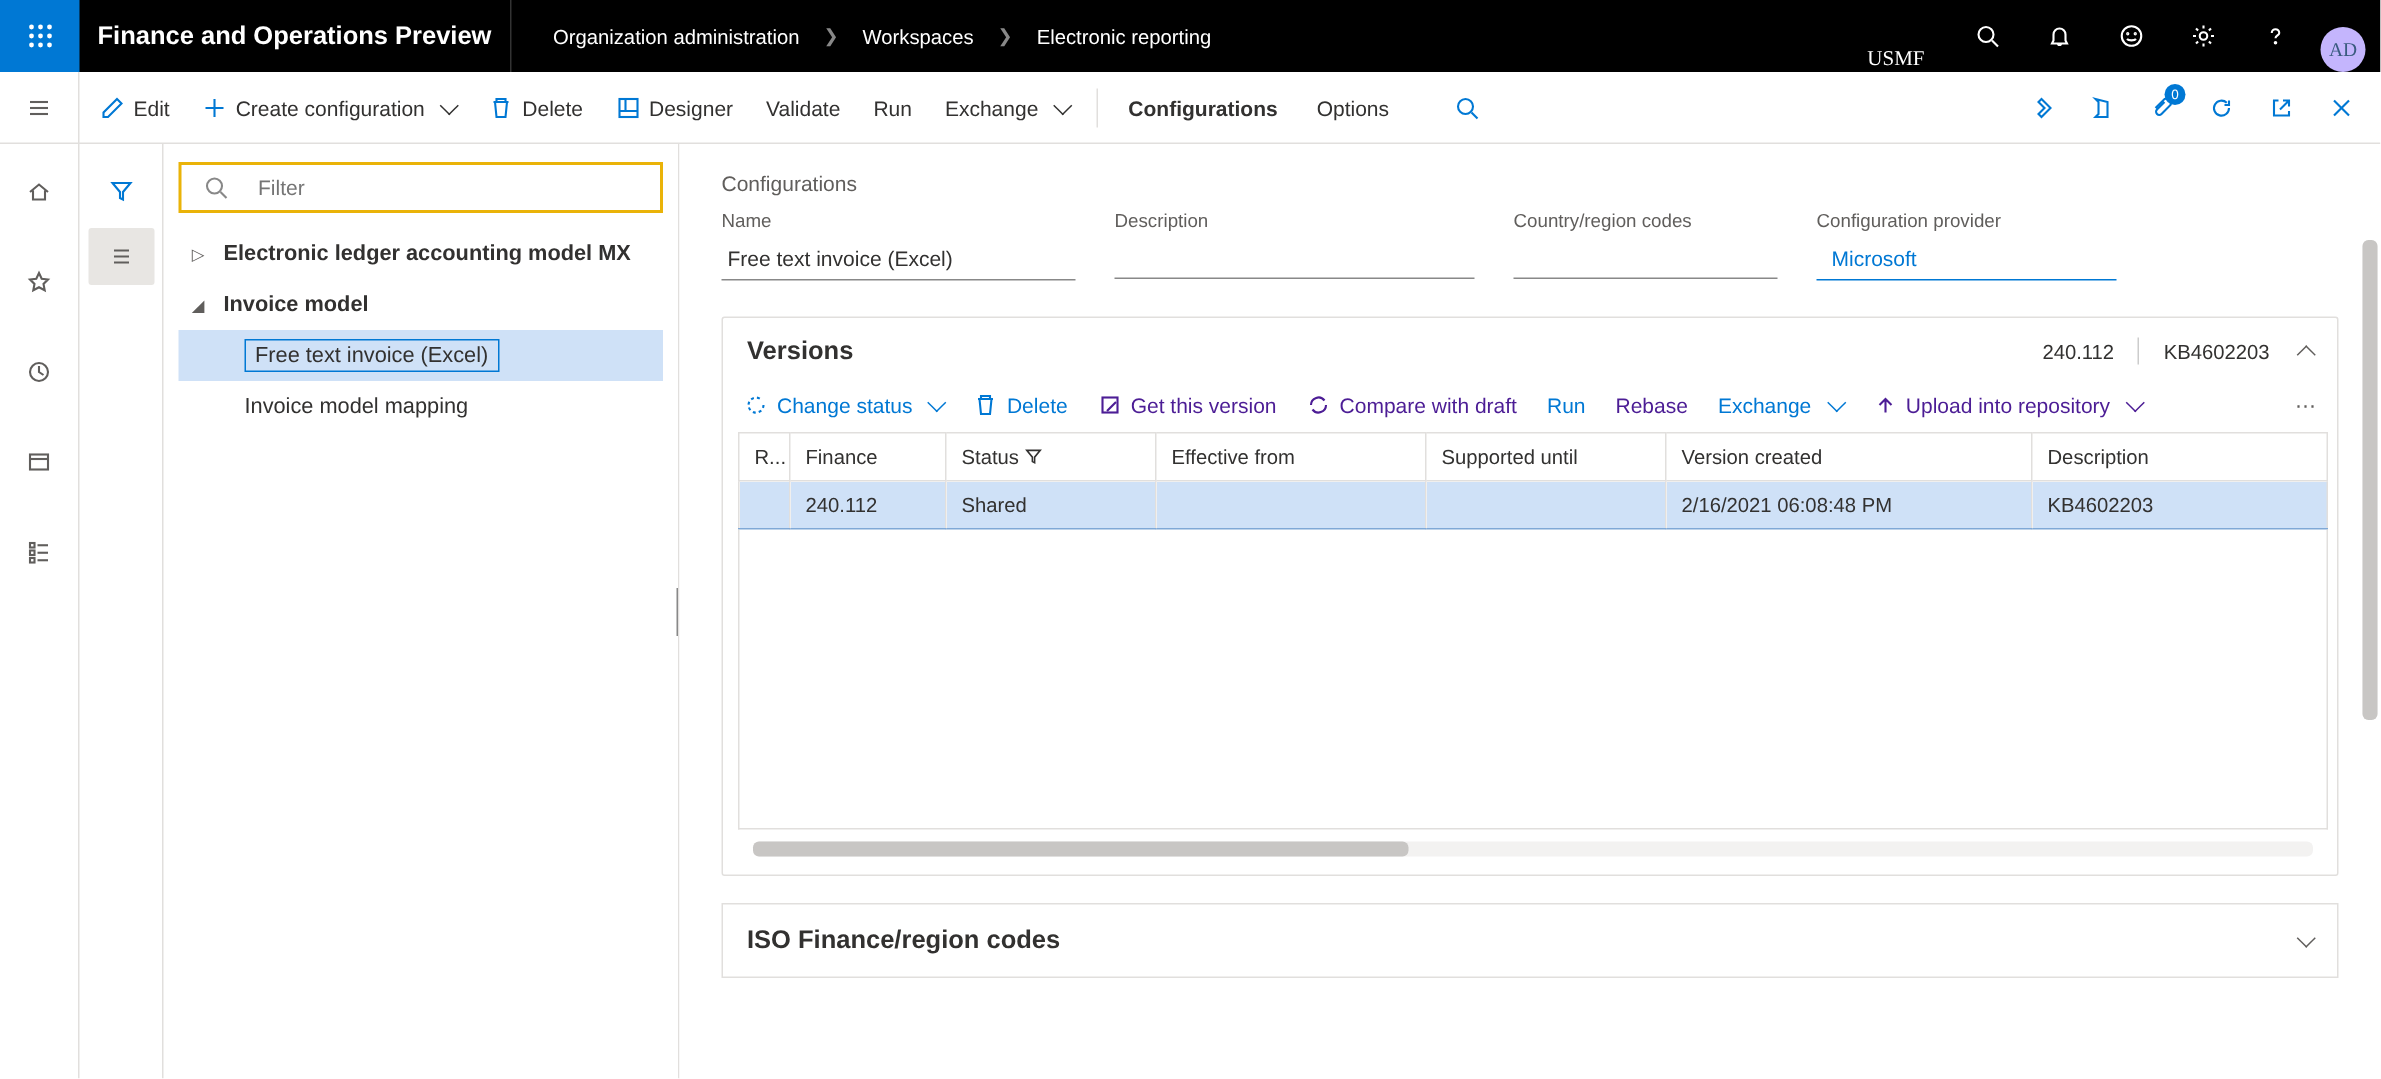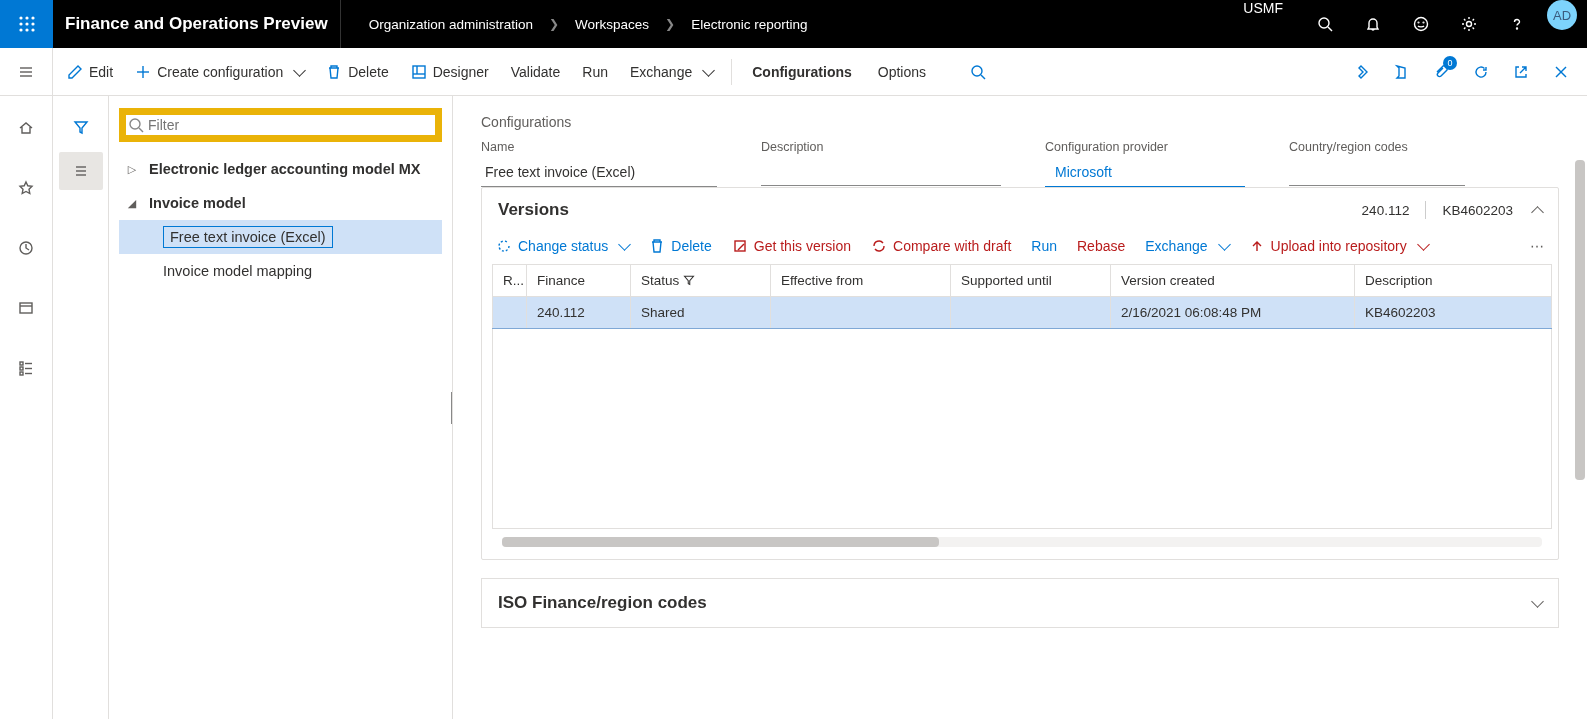--- a/index.html
+++ b/index.html
@@ -5,24 +5,24 @@
   * { box-sizing: border-box; margin: 0; padding: 0; }
   body { font-family: "Segoe UI", Arial, sans-serif; font-size: 13.5px; color: #323130; background: #fff; width: 1587px; height: 719px; overflow: hidden; }
   
   
   .topbar { height: 48px; background: #000; color: #fff; display: flex; align-items: center; }
   .waffle { width: 53px; height: 48px; background: #0078d4; display: flex; align-items: center; justify-content: center; }
   .waffle svg { width: 18px; height: 18px; }
   .app-title { padding: 0 12px; font-size: 17px; font-weight: 600; border-right: 1px solid #333; height: 100%; display: flex; align-items: center; }
   .breadcrumb { display: flex; align-items: center; padding-left: 28px; font-size: 13.5px; gap: 16px; }
   .bc-sep { color: #888; font-size: 12px; }
-  .topbar-right { margin-left: auto; display: flex; align-items: flex-start; height: 100%; }
+  .topbar-right { margin-left: auto; display: flex; align-items: flex-end; height: 100%; font-family: Liberation Serif, serif; }
   .company { padding: 0 18px; font-size: 14px; }
   .top-icon { width: 48px; height: 48px; display: flex; align-items: center; justify-content: center; color: #fff; position: relative; }
-  .avatar { width: 30px; height: 30px; border-radius: 50%; background: #7dd3fc; color: #3a5b7f; display: flex; align-items: center; justify-content: center; font-size: 13px; font-weight: 500; margin: 0 10px 12px 6px; }
+  .avatar { width: 30px; height: 30px; border-radius: 50%; background: #c4b5fd; color: #3a5b7f; display: flex; align-items: center; justify-content: center; font-size: 13px; font-weight: 500; margin: 0 10px 0 6px; }
   
   
   .actionbar { height: 48px; border-bottom: 1px solid #e1dfdd; display: flex; align-items: center; background: #fff; }
   .left-toggle { width: 53px; height: 48px; display: flex; align-items: center; justify-content: center; border-right: 1px solid #e1dfdd; color: #605e5c; }
   .act-group { display: flex; align-items: center; height: 100%; gap: 2px; padding-left: 4px; }
   .act-btn { display: flex; align-items: center; gap: 6px; padding: 0 10px; height: 48px; color: #323130; font-size: 14px; }
   .act-sep { width: 1px; height: 26px; background: #e1dfdd; margin: 0 6px; }
   .act-tab { padding: 0 12px; font-size: 14px; font-weight: 600; height: 48px; display: flex; align-items: center; }
   .act-tab.normal { font-weight: 400; }
   .act-right { margin-left: auto; display: flex; align-items: center; padding-right: 6px; gap: 0; }
@@ -32,55 +32,55 @@
   
   .main { display: flex; height: calc(719px - 96px); }
   .vrail { width: 53px; border-right: 1px solid #e1dfdd; display: flex; flex-direction: column; align-items: center; padding-top: 16px; gap: 28px; color: #605e5c; }
   .vrail .rail-btn { display:flex; align-items:center; justify-content:center; width:53px; height:32px;}
   
   .filtercol { width: 56px; border-right: 1px solid #e1dfdd; display: flex; flex-direction: column; align-items: center; padding-top: 12px; gap: 6px; }
   .filtercol .fbtn { width: 44px; height: 38px; display: flex; align-items: center; justify-content: center; color: #0078d4; border-radius: 2px; }
   .filtercol .fbtn.active { background: #e8e6e3; color: #605e5c; }
   
   .treecol { width: 344px; border-right: 1px solid #e1dfdd; padding: 12px 10px 0 10px; position: relative; }
-  .treecol .search { width: 100%; height: 34px; border: 7px solid #eab308; display: flex; align-items: center; padding: 0 2px; gap: 4px; color: #888; font-size: 14px; }
+  .treecol .search { width: 100%; height: 34px; border: 2px solid #eab308; display: flex; align-items: center; padding: 0 15px; gap: 20px; color: #888; font-size: 14px; }
   .treecol input { border: none; outline: none; flex: 1; font-size: 14px; }
   .tree { padding-top: 10px; }
   .tree-row { display: flex; align-items: center; height: 34px; padding-left: 4px; font-size: 14.5px; }
   .tree-caret { width: 18px; text-align: center; color: #605e5c; font-size: 11px; }
   .tree-label { padding-left: 8px; }
   .bold { font-weight: 600; }
   .tree-row.selected { background: #cfe1f7; }
   .tree-row.selected .sel-box { border: 1px solid #0078d4; padding: 2px 6px; background: #cfe1f7; }
   .indent2 { padding-left: 44px; }
   .splitter { position:absolute; right:-6px; top:50%; transform:translateY(-50%); width:8px; height:40px; display:flex; justify-content:center; align-items:center; }
   .splitter::before{content:""; width:4px; height:32px; border-left:1px solid #888; border-right:1px solid #888;}
   
   .detail { flex: 1; overflow-y: auto; padding: 18px 28px 20px 28px; background: #fff; position: relative; }
   .section-title { font-size: 14px; color: #605e5c; margin-bottom: 10px; }
-  .fields-row { display: flex; gap: 44px; }
+  .fields-row { display: flex; gap: 26px; margin-bottom: 24px; }
   .field { display: flex; flex-direction: column; gap: 6px; }
   .field.name { width: 236px; }
   .field.desc { width: 240px; }
   .field.codes { width: 176px; }
   .field.prov { width: 200px; }
   .flabel { font-size: 12.5px; color: #605e5c; }
   .fval { border-bottom: 1px solid #888; padding: 4px 2px 6px 4px; min-height: 26px; font-size: 14px; }
   .fval.link { color: #0078d4; border-bottom-color: #0078d4; padding-left: 10px; }
   
   .card { border: 1px solid #e1dfdd; border-radius: 2px; margin-bottom: 18px; }
   .card-head { display: flex; align-items: center; padding: 12px 16px; justify-content: space-between; }
   .card-head h2 { font-size: 17px; font-weight: 600; }
   .card-head .meta { margin-left: auto; display: flex; align-items: center; gap: 16px; font-size: 13.5px; color: #323130; }
   .meta .sep { width:1px; height:18px; background:#ccc;}
   .card-head .chev { margin-left: 14px; color: #605e5c; }
   
   .card-toolbar { display: flex; align-items: center; padding: 6px 14px 10px 14px; gap: 20px; font-size: 14px;}
   .tb-btn { display: flex; align-items: center; gap: 6px; color: #0078d4; }
-  .tb-btn.disabled { color: #b91c1c; }
+  .tb-btn.disabled { color: #4c1d95; }
   .tb-more { margin-left:auto; color:#605e5c;}
   
   .grid-wrap { padding: 0 6px 12px 10px; }
   table.grid { width: 100%; border-collapse: collapse; table-layout: fixed; }
   .grid th, .grid td { border: 1px solid #e1dfdd; text-align: left; padding: 8px 10px; font-size: 13.5px; font-weight: 400; white-space: nowrap; overflow: hidden; }
   .grid th { color: #323130; background: #fff; }
   .grid tr.sel td { background: #cfe1f7; border-top:1px solid #7fa8d6; border-bottom:1px solid #7fa8d6;}
   .gridspace { height: 200px; border: 1px solid #e1dfdd; border-top: none; }
   .hscroll { height: 10px; background: #f3f2f1; margin: 8px 10px 0 10px; position: relative; border-radius: 4px;}
   .hscroll .thumb{ position:absolute; left:0; top:0; height:100%; width:42%; background:#c8c6c4; border-radius:4px;}
@@ -336,27 +336,27 @@
     <div class="section-title">Configurations</div>
     <div class="fields-row">
       <div class="field name">
           <span class="flabel">Name</span>
           <div class="fval">Free text invoice (Excel)</div>
         </div>
       <div class="field desc">
           <span class="flabel">Description</span>
           <div class="fval"></div>
         </div>
+      <div class="field codes">
+          <span class="flabel">Country/region codes</span>
+          <div class="fval"></div>
+        </div>
       <div class="field prov">
           <span class="flabel">Configuration provider</span>
           <div class="fval link">Microsoft</div>
-        </div>
-      <div class="field codes">
-          <span class="flabel">Country/region codes</span>
-          <div class="fval"></div>
         </div>
     </div>
 
     <div class="card">
       <div class="card-head">
         <h2>Versions</h2>
         <div class="meta">
           <span>240.112</span>
           <span class="sep"></span>
           <span>KB4602203</span>

